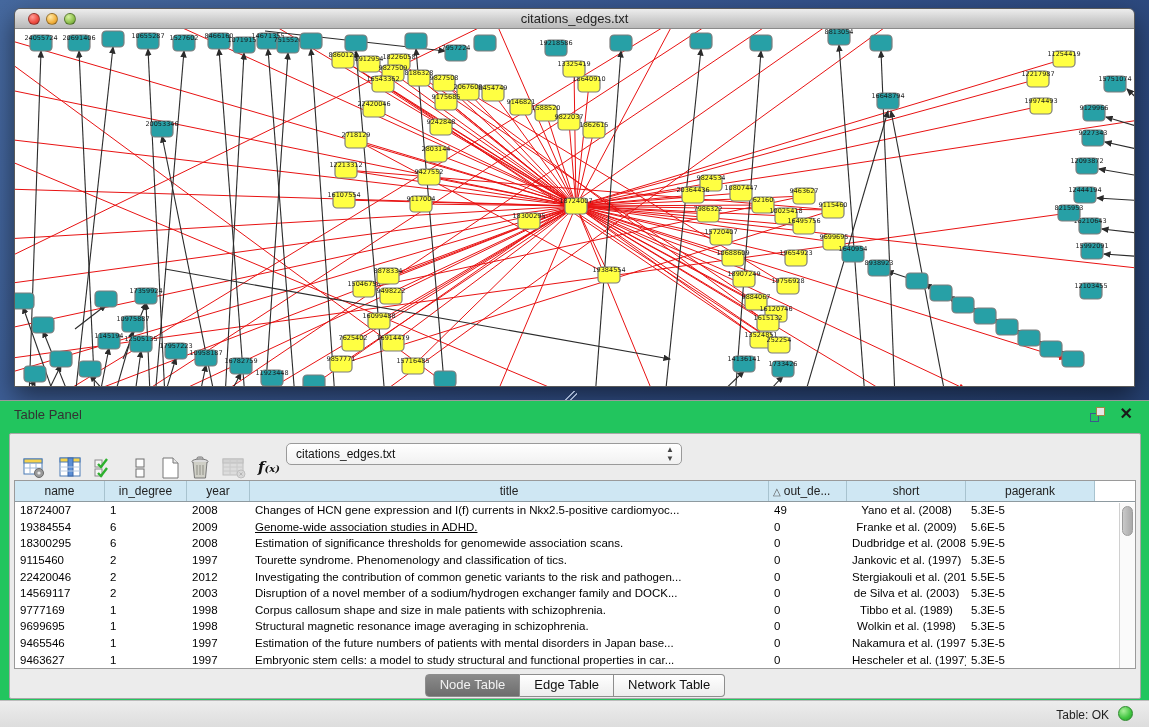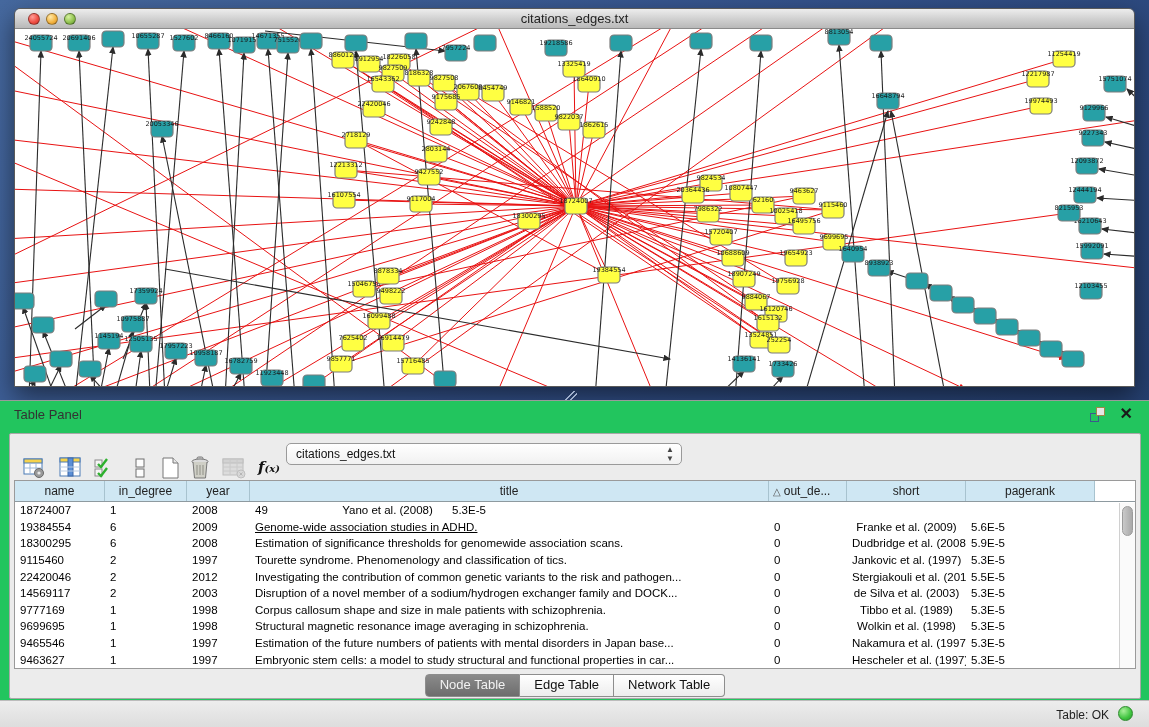--- a/index.html
+++ b/index.html
@@ -789,20 +789,21 @@
             <span class="hcell left" style="width: 78px;"><span class="sortglyph">△</span>out_de...</span>
             <span class="hcell" style="width: 119px;">short</span>
             <span class="hcell" style="width: 129px;">pagerank</span>
             <span class="hcell filler"></span>
           </div>
         <div id="tbody">
             <div class="brow">
               <span class="bcell" style="width: 90px;">18724007</span>
               <span class="bcell" style="width: 82px;">1</span>
               <span class="bcell" style="width: 63px;">2008</span>
+              <span class="bcell" style="width: 519px;">Changes of HCN gene expression and I(f) currents in Nkx2.5-positive cardiomyoc...</span>
               <span class="bcell" style="width: 78px;">49</span>
               <span class="bcell center" style="width: 119px;">Yano et al. (2008)</span>
               <span class="bcell" style="width: 129px;">5.3E-5</span>
             </div>
             <div class="brow">
               <span class="bcell" style="width: 90px;">19384554</span>
               <span class="bcell" style="width: 82px;">6</span>
               <span class="bcell" style="width: 63px;">2009</span>
               <span class="bcell" style="width: 519px; text-decoration: underline;">Genome-wide association studies in ADHD.</span>
               <span class="bcell" style="width: 78px;">0</span>

